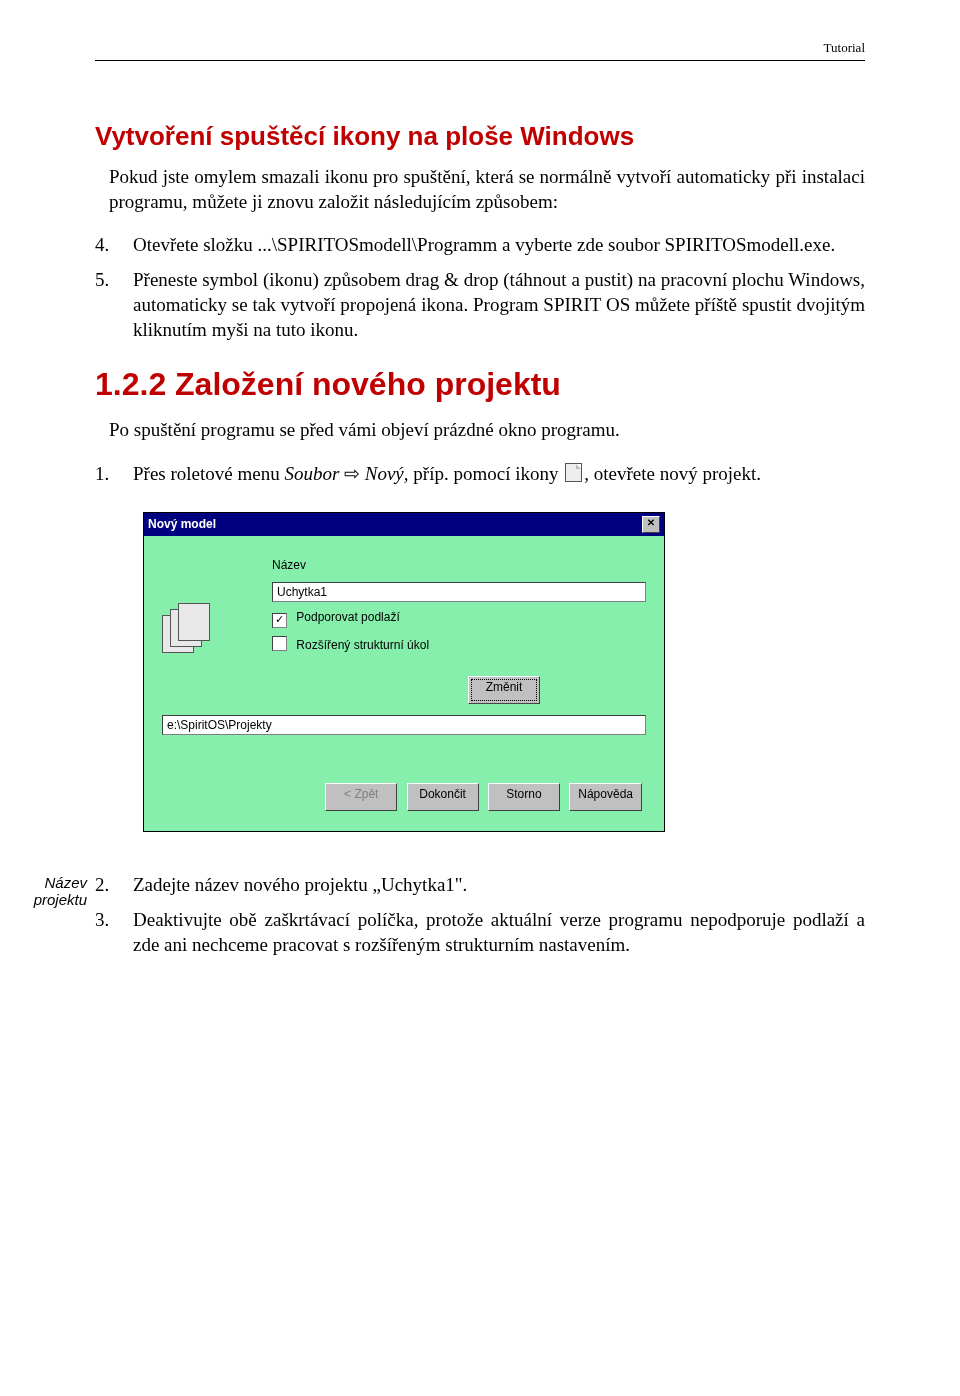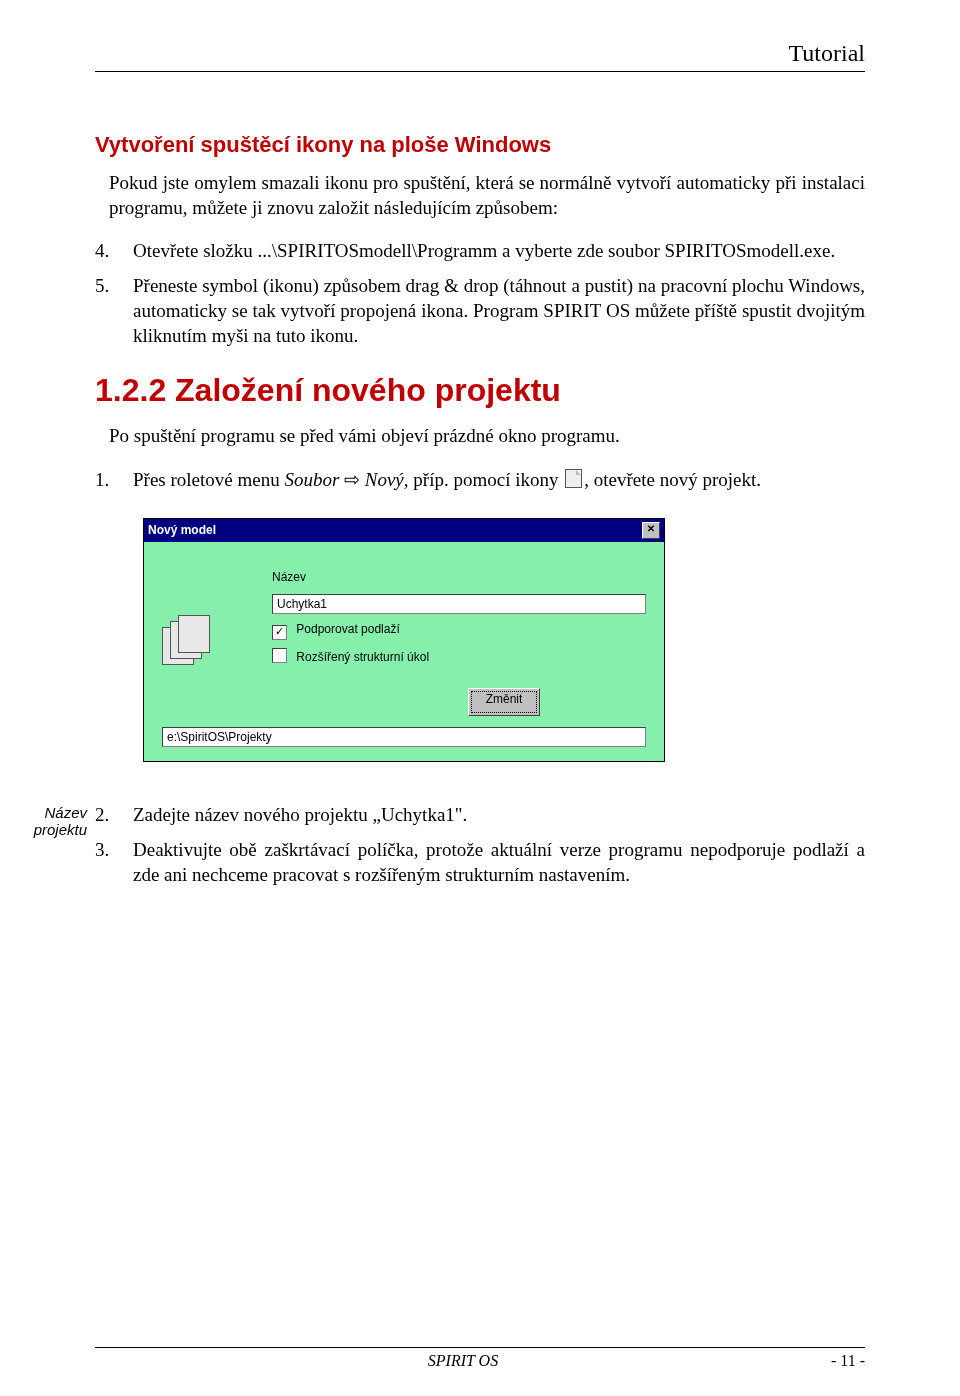--- a/index.html
+++ b/index.html
@@ -11,29 +11,29 @@
     width: 960px;
   }
   .page {
     padding: 40px 95px 30px 95px;
     box-sizing: border-box;
     position: relative;
     min-height: 1396px;
   }
   .header-right {
     text-align: right;
-    font-size: 24px;
+    font-size: 13px;
     border-bottom: 1px solid #000;
     padding-bottom: 4px;
     margin-bottom: 60px;
   }
   .h2 {
     color: #c00000;
     font-family: Arial, sans-serif;
-    font-size: 22px;
+    font-size: 26px;
     font-weight: bold;
     margin: 0 0 12px 0;
   }
   .body-text {
     font-size: 19px;
     line-height: 1.32;
     text-align: justify;
     margin: 0 0 18px 14px;
   }
   .ol-item {
@@ -105,21 +105,21 @@
     border: 1px solid #fff;
     border-right-color:#404040;
     border-bottom-color:#404040;
     color:#000;
     font-size: 10px;
     line-height: 12px;
     text-align: center;
     font-weight: bold;
   }
   .dlg-body {
-    padding: 28px 18px 14px 18px;
+    padding: 22px 18px 14px 18px;
     border-radius: 26px;
   }
   .dlg-left {
     float: left;
     width: 90px;
     padding-top: 45px;
   }
   .docs-icon {
     width: 50px; height: 48px;
     position: relative;
@@ -270,34 +270,35 @@
             <span>Rozšířený strukturní úkol</span>
           </div>
         </div>
         <div class="clear"></div>
         <div class="folder-row">
           <div class="change-wrap">
             <span class="btn dotted">Změnit</span>
           </div>
           <input class="txt" value="e:\SpiritOS\Projekty" style="">
         </div>
+        <div class="btn-row">
+          <span class="btn disabled">&lt; Zpět</span>
+          <span class="btn">Dokončit</span>
+          <span class="btn">Storno</span>
+          <span class="btn">Nápověda</span>
+        </div>
       </div>
     </div>
   </div>
 
   <div class="with-note">
     <div class="margin-note">Název projektu</div>
     <div class="ol-item">
       <div class="ol-num">2.</div>
       <div class="ol-body">Zadejte název nového projektu „Uchytka1".</div>
     </div>
   </div>
   <div class="ol-item">
     <div class="ol-num">3.</div>
     <div class="ol-body">Deaktivujte obě zaškrtávací políčka, protože aktuální verze programu nepodporuje podlaží a zde ani nechceme pracovat s rozšířeným strukturním nastavením.</div>
   </div>
 
-  <div class="footer">
-    <div></div>
-    <div class="center">SPIRIT OS</div>
-    <div class="right">- 11 -</div>
-  </div>
 </div>
 
 </body></html>

